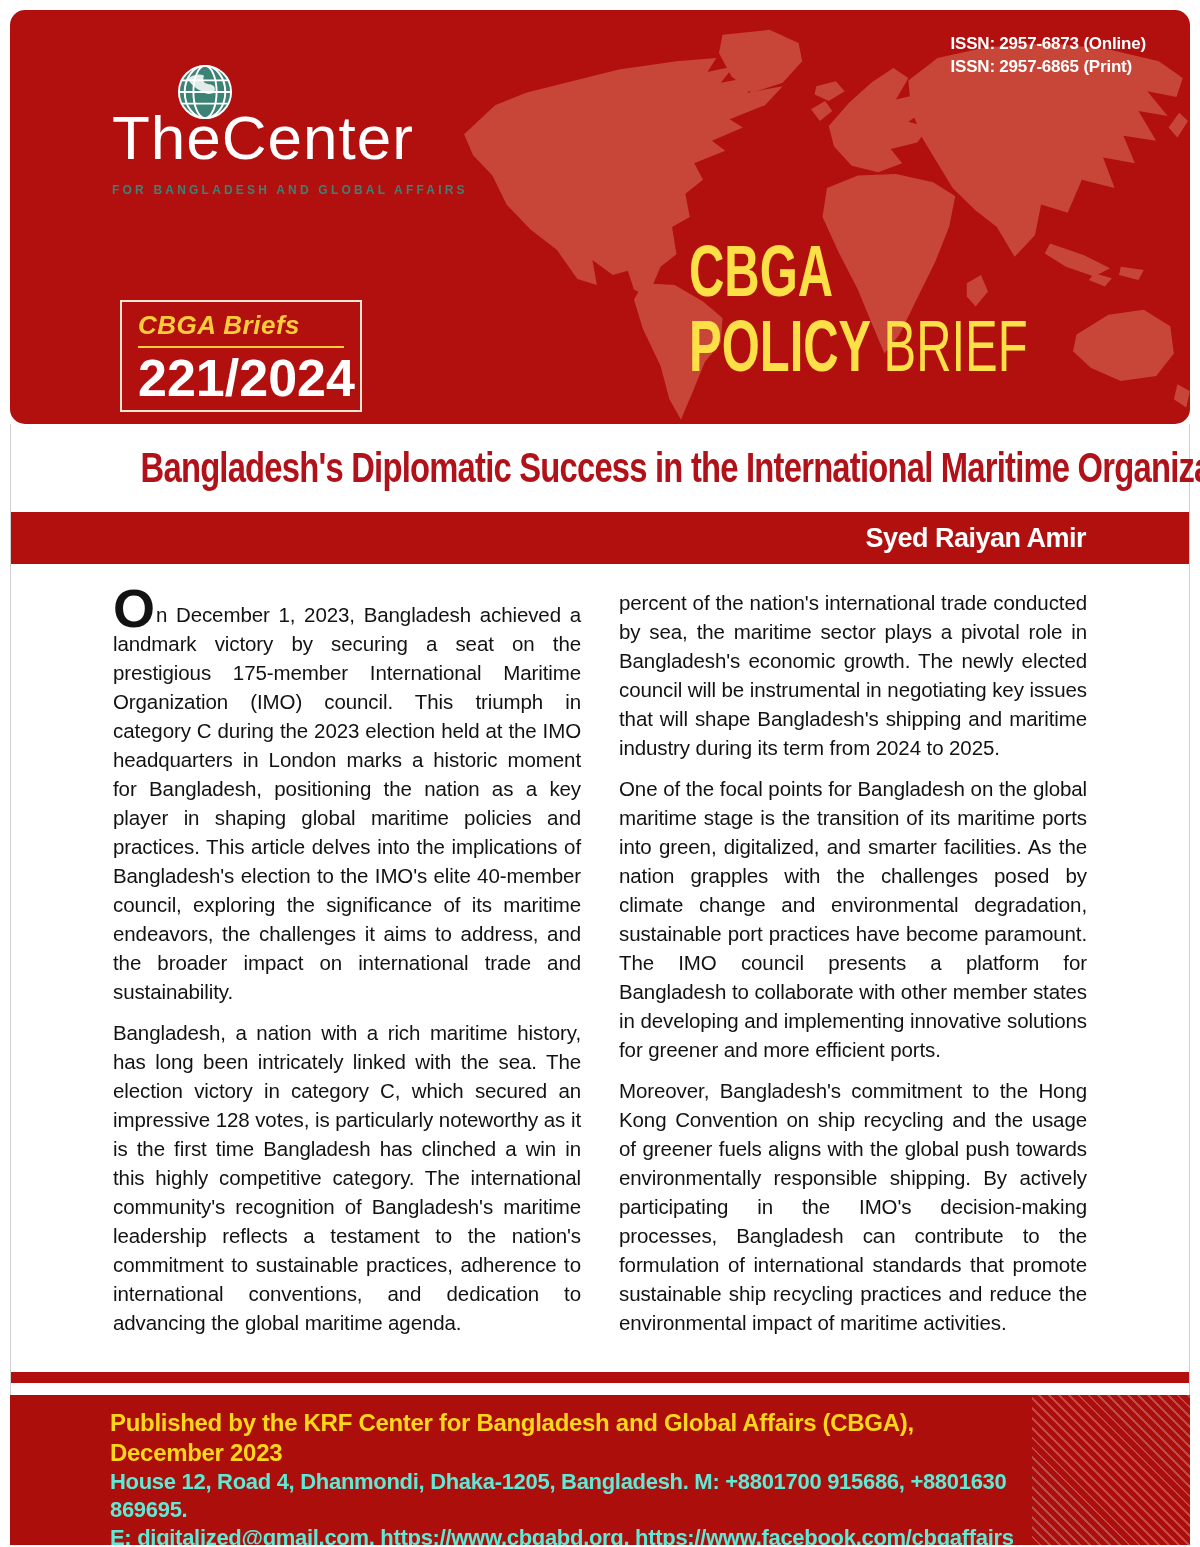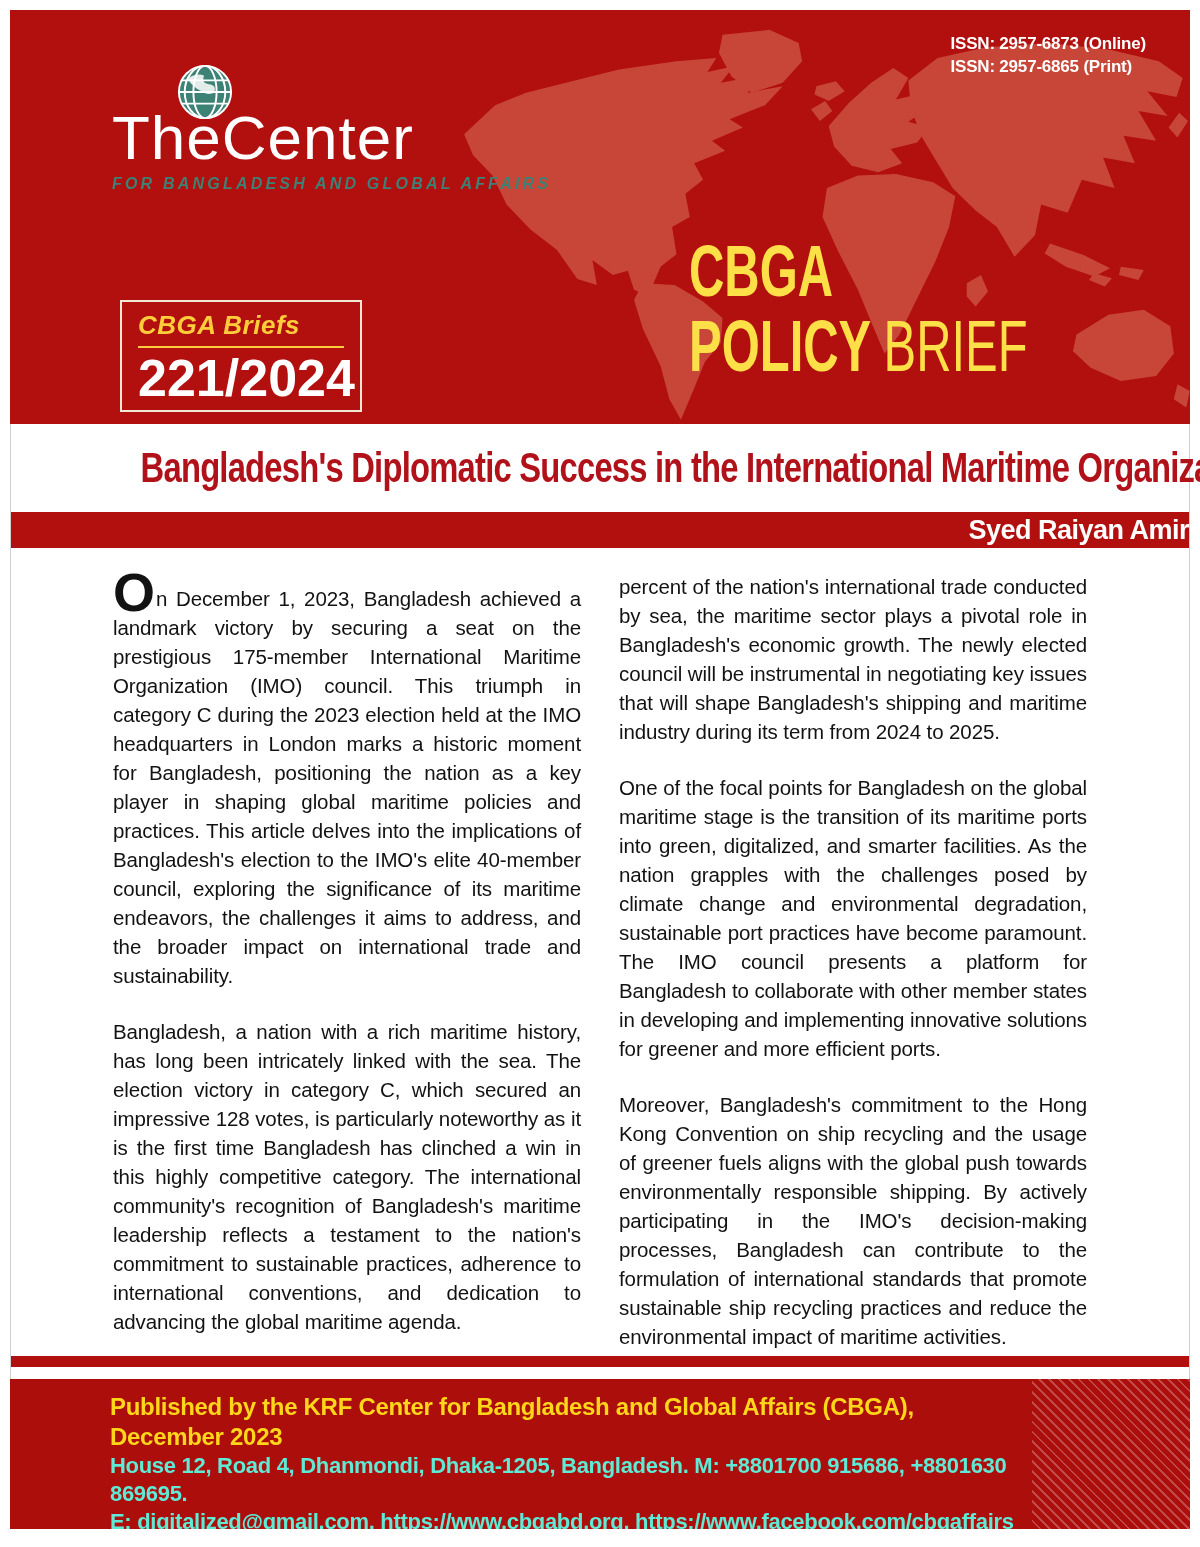--- a/index.html
+++ b/index.html
@@ -7,40 +7,39 @@
   body { font-family:"Liberation Sans", sans-serif; }
 
   .page {
     position:relative; width:1200px; height:1547px; margin:0 auto;
     background:#ffffff; padding:10px; overflow:hidden;
   }
 
   
   .masthead {
     position:relative; width:1180px; height:414px;
-    background:#B20F0F; overflow:hidden;
+    background:#B20F0F; overflow:hidden;border-radius:15px;
   }
   .worldmap {
     position:absolute; top:0; right:0; width:66%; height:100%;
   }
   .issn {
     position:absolute; top:22px; right:44px;
     color:#ffffff; font-weight:bold; font-size:17px; line-height:23px;
     text-align:left; letter-spacing:-0.2px;
   }
   .logo { position:absolute; left:102px; top:53px; }
   .logo .globe { position:absolute; left:64px; top:0px; width:58px; height:58px; }
   .logo-word {
     padding-top:44px; color:#ffffff; font-size:62px; font-weight:400;
     letter-spacing:1px; line-height:1;
   }
   .logo-tagline {
-    margin-top:6px; color:#3C8275; font-size:16px; font-weight:bold;
+    margin-top:14px; color:#3C8275; font-size:12px; font-weight:bold;
     letter-spacing:3.2px;
-    font-style:italic;
   }
   .brief-box {
     position:absolute; left:110px; top:290px; width:242px;
     border:2px solid #F2E9D4; padding:8px 16px 4px;
   }
   .brief-label { color:#FFCD3C; font-size:26px; font-weight:bold; font-style:italic; letter-spacing:0.5px; }
   .brief-divider { border:none; border-top:2px solid #FFCD3C; margin:5px 0 3px; }
   .brief-number { color:#ffffff; font-size:52px; font-weight:bold; line-height:1.05; letter-spacing:0px; }
   .mast-title { position:absolute; left:57.5%; top:228px; color:#fde047; }
   .mast-line1 {
@@ -60,36 +59,37 @@
   .title-band {
     height:88px; background:#ffffff; display:flex; align-items:center; justify-content:center;
     overflow:visible;
   }
   .title-band h1 {
     margin:0; width:100%; text-align:center; white-space:nowrap;
     color:#B1121A; font-size:42px; font-weight:bold; letter-spacing:-1px;
     transform:scaleX(0.78); transform-origin:center;
   }
   .author-band {
-    height:36px; background:#B20F0F; display:flex; align-items:center; justify-content:flex-end;
+    height:52px; background:#B20F0F; display:flex; align-items:center; justify-content:flex-end;
+    padding-right:103px;
   }
   .author-band .author {
     color:#ffffff; font-size:27px; font-weight:bold; letter-spacing:-0.5px;
   }
 
   .article {
     height:808px; background:#ffffff; padding:24px 102px 16px;
     display:flex; gap:38px; overflow:hidden;
   }
   .col { flex:1 1 0; }
   .col p {
     margin:0; font-size:20.5px; line-height:29px; color:#121212;
     text-align:justify; letter-spacing:-0.1px;
   }
-  .col p + p { margin-top:27px; }
+  .col p + p { margin-top:12px; }
   .dropcap {
     font-size:54px; font-weight:bold; line-height:0.75;
     display:inline-block; vertical-align:-5px; margin-right:1px;
   }
 
   .thin-bar { height:11px; background:#B20F0F; }
   .gap-strip { height:12px; background:#ffffff; }
 
   
   .pagefooter {

